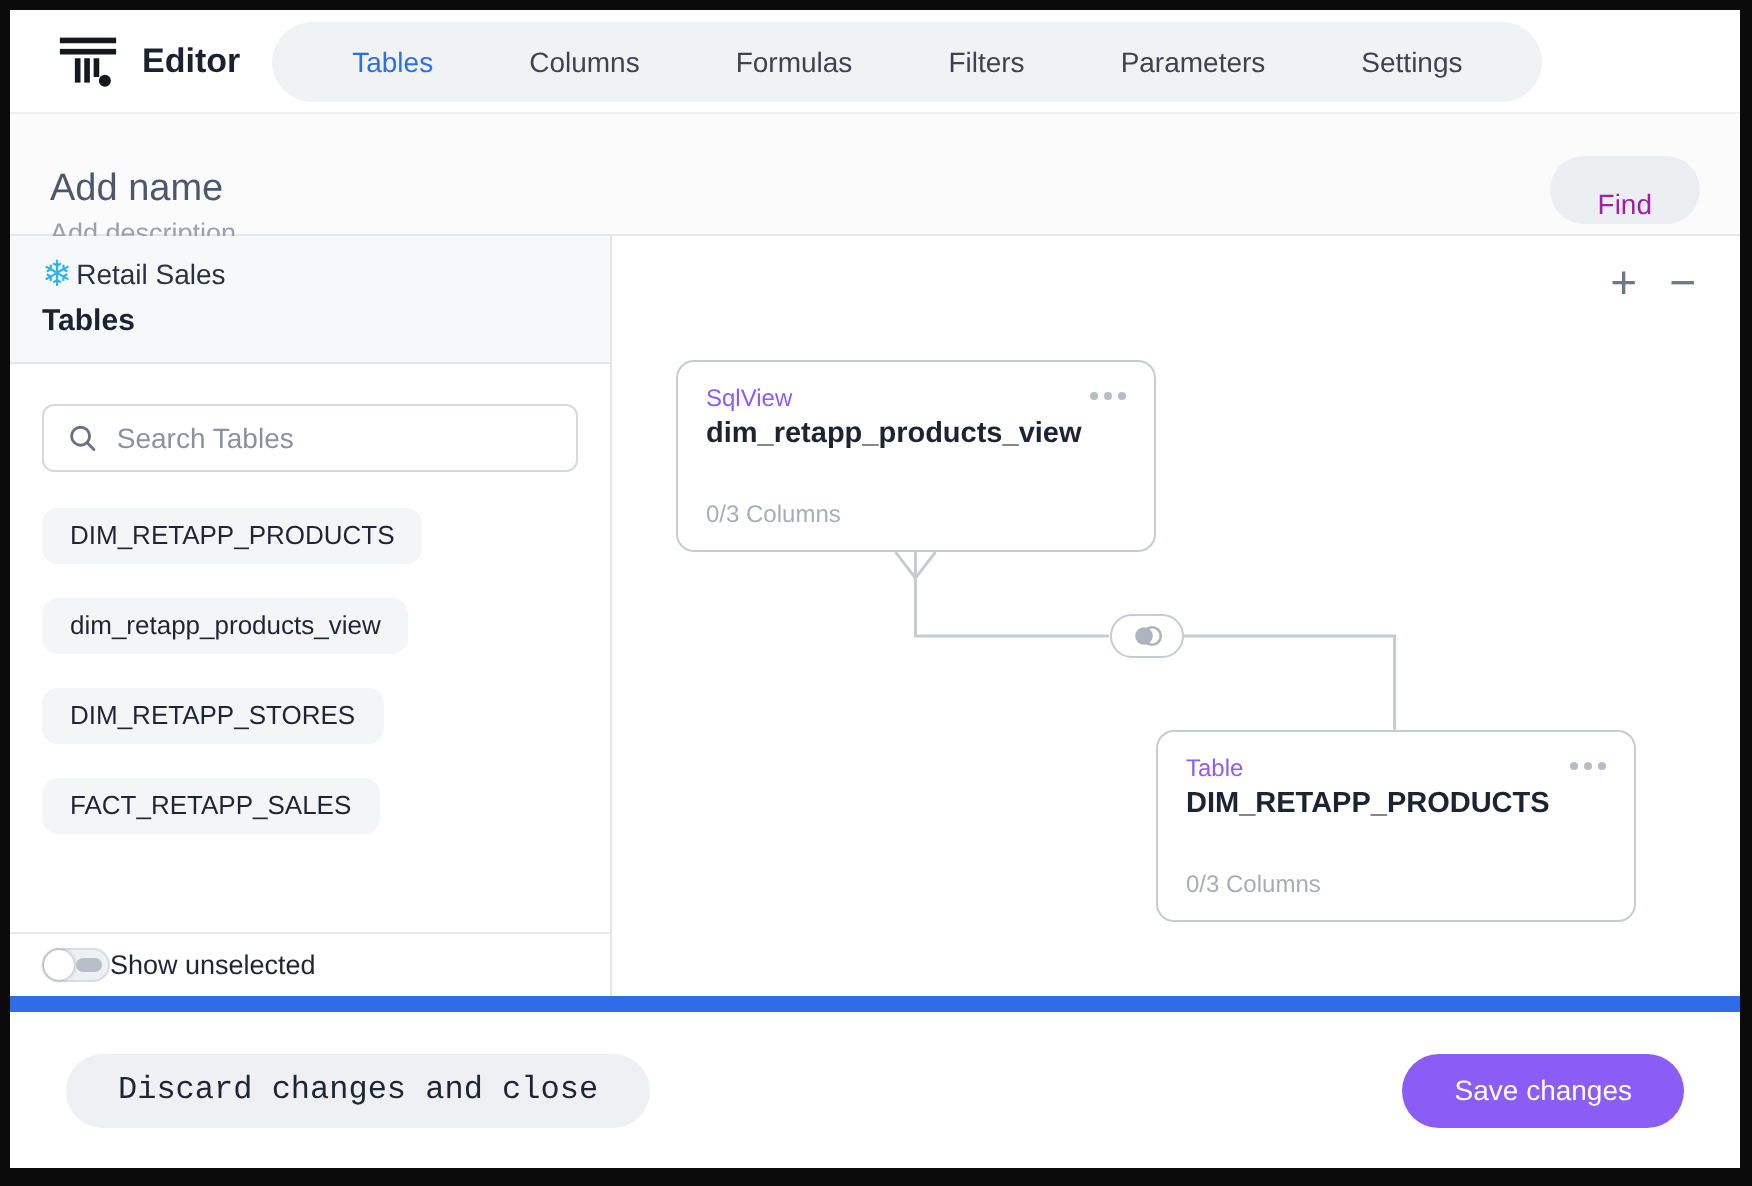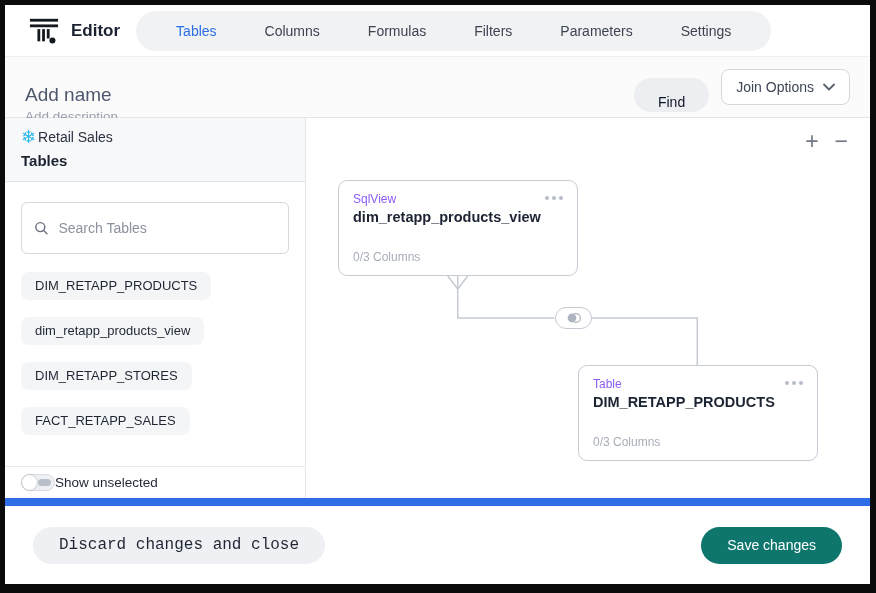--- a/index.html
+++ b/index.html
@@ -34,21 +34,21 @@
   .subheader {
     height:61px; flex:0 0 61px; background:#fbfbfc; border-bottom:1px solid #e4e6ea;
     display:flex; align-items:center; padding:0 20px;
   }
   .titles { display:flex; flex-direction:column; gap:3px;margin-top:34px; }
   .add-name { font-size:19px; color:#4e586c; }
   .add-desc { font-size:13.5px; color:#9aa0ac; }
   .subheader-right { margin-left:auto; display:flex; align-items:center; gap:12px; }
   .find-btn {
     background:#eceef1; border:none; border-radius:17px; height:34px; padding:16px 24px;
-    font-size:14px; color:#0f172a; cursor:pointer; font-family:inherit;margin-top:16px;
+    font-size:14px; color:#a21caf; cursor:pointer; font-family:inherit;margin-top:16px;
   }
   .join-btn {
     background:#fff; border:1px solid #d4d7dd; border-radius:8px; height:36px;
     padding:0 14px; font-size:14px; color:#3f4654; cursor:pointer; font-family:inherit;
     display:flex; align-items:center; gap:9px;
   }
 
   
   .main { flex:1 1 auto; display:flex; min-height:0; }
 
@@ -58,21 +58,21 @@
     display:flex; flex-direction:column; background:#fff;
   }
   .src-block { background:#f7f8f9; padding:10px 16px 12px; border-bottom:1px solid #e3e5e9; }
   .src-row { display:flex; align-items:center; gap:2px; }
   .snowflake { color:#29b5e8; font-size:18px; line-height:1; }
   .src-name { font-size:14px; color:#2a3140; }
   .side-title { font-size:15px; font-weight:700; color:#1b2230; margin-top:6px; }
   .search-wrap { padding:20px 16px 14px; }
   .search-box {
     display:flex; align-items:center; gap:10px; border:1px solid #d5d8de;
-    border-radius:6px; height:52px; padding:0 12px; background:#fff;
+    border-radius:6px; height:34px; padding:0 12px; background:#fff;
   }
   .search-box input {
     border:none; outline:none; font-size:14px; color:#2a3140; width:100%;
     font-family:inherit; background:transparent;
   }
   .search-box input::placeholder { color:#8b919d; }
   .chips { padding:4px 16px; flex:1 1 auto; overflow:hidden; }
   .chip {
     display:table; background:#f4f5f7; border-radius:8px; height:28px;
     padding:0 14px; line-height:28px; font-size:13px; color:#1f2633;
@@ -163,26 +163,20 @@
     </div>
   </div>
 
   <div class="subheader">
     <div class="titles">
       <div class="add-name">Add name</div>
       <div class="add-desc">Add description</div>
     </div>
     <div class="subheader-right">
       <button class="find-btn">Find</button>
-      <button class="join-btn">
-        <span>Join Options</span>
-        <svg width="12" height="8" viewBox="0 0 12 8">
-          <path d="M1 1.5 L6 6.5 L11 1.5" fill="none" stroke="#5a6272" stroke-width="1.8" stroke-linecap="round" stroke-linejoin="round"></path>
-        </svg>
-      </button>
     </div>
   </div>
 
   <div class="main">
 
     <div class="sidebar">
       <div class="src-block">
         <div class="src-row">
           <span class="snowflake" style="color: rgb(41, 181, 232);">❄</span>
           <span class="src-name">Retail Sales</span>
@@ -264,16 +258,16 @@
         <div class="node-name">DIM_RETAPP_PRODUCTS</div>
         <div class="node-cols">0/3 Columns</div>
       </div>
     </div>
   </div>
 
   <div class="blue-bar" style="background: rgb(46, 108, 232);"></div>
 
   <div class="footer">
     <button class="discard-btn">Discard changes and close</button>
-    <button class="save-btn" style="background: #0f766e;">Save changes</button>
+    <button class="save-btn" style="background: #8b5cf6;">Save changes</button>
   </div>
 
 </div>
 
 </body></html>

